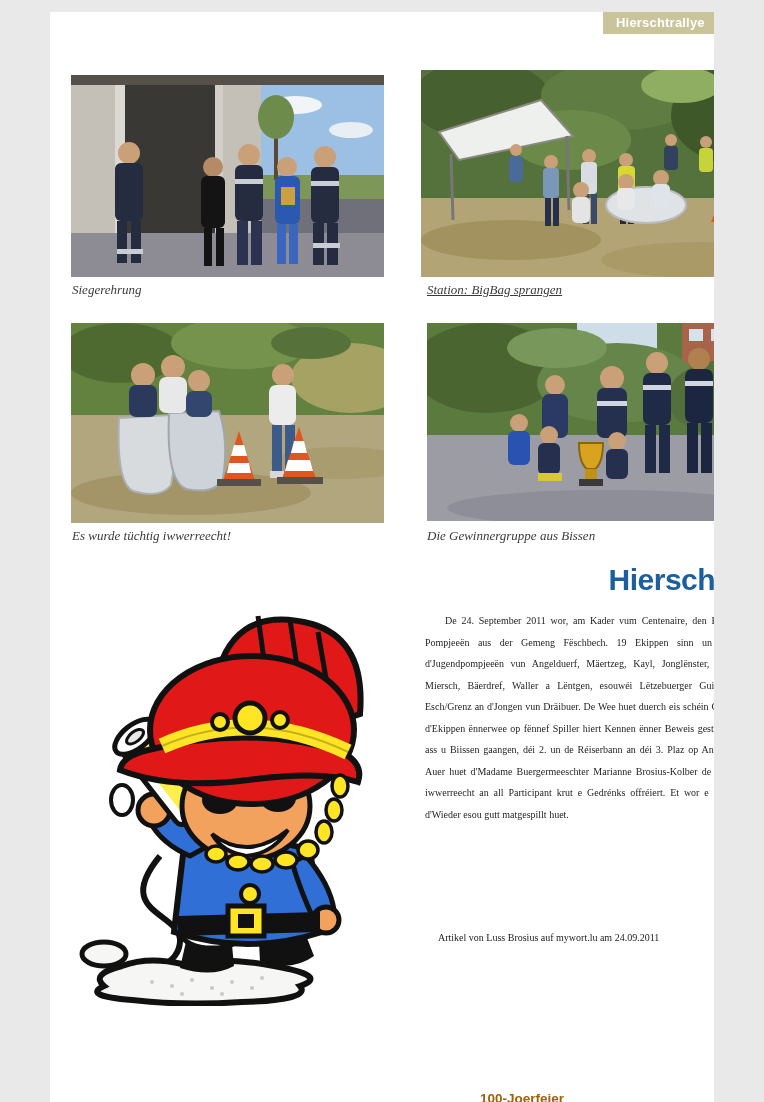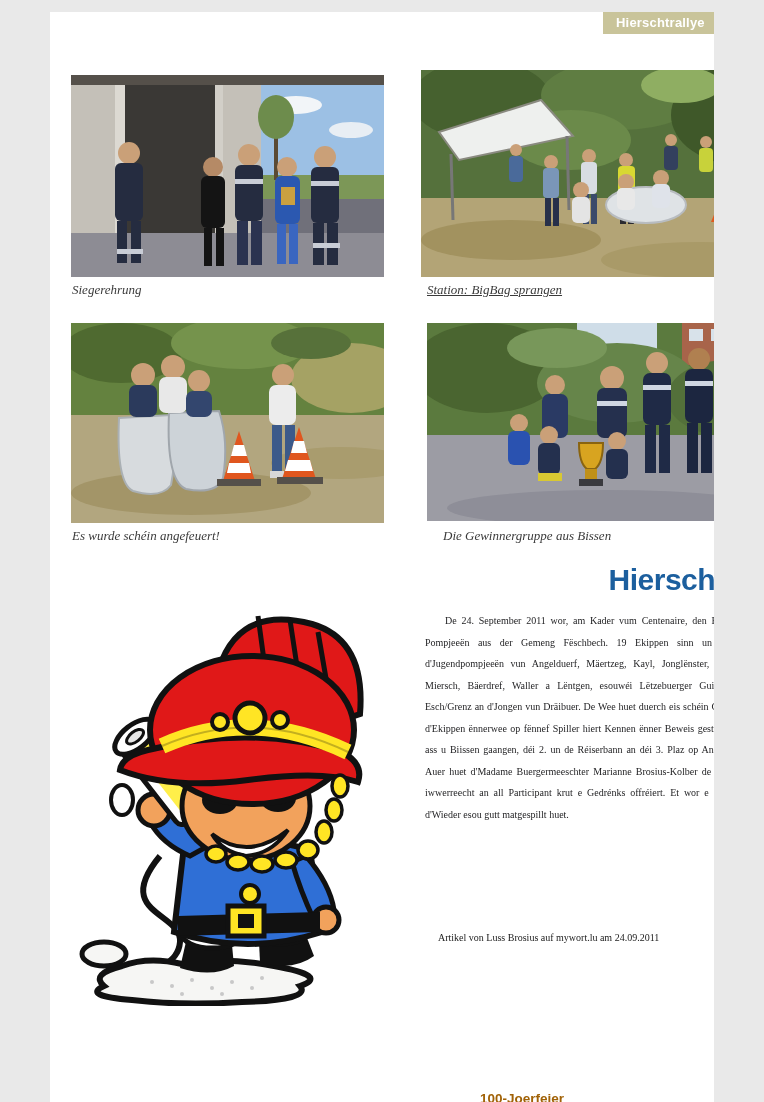--- a/index.html
+++ b/index.html
@@ -198,21 +198,21 @@
         <rect x="146" y="156" width="44" height="7" fill="#55504a"></rect>
       </g>
       <g>
         <polygon points="228,104 245,156 211,156" fill="#e0561e"></polygon>
         <polygon points="223,118 233,118 236,130 220,130" fill="#fff"></polygon>
         <polygon points="217,137 239,137 242,148 214,148" fill="#fff"></polygon>
         <rect x="206" y="154" width="46" height="7" fill="#55504a"></rect>
       </g>
     </svg>
   </div>
-  <div class="caption" style="left:22px;top:516px;">Es wurde schéin angefeuert!</div>
+  <div class="caption" style="left:22px;top:516px;">Es wurde tüchtig iwwerreecht!</div>
 
   <div class="photo" style="left:377px;top:311px;width:337px;height:198px;">
     <svg viewBox="0 0 337 198" preserveAspectRatio="none">
       <rect x="0" y="0" width="337" height="112" fill="#5b7a3e"></rect>
       <rect x="150" y="0" width="80" height="28" fill="#cfdde8"></rect>
       <rect x="255" y="0" width="82" height="42" fill="#a8644a"></rect>
       <rect x="262" y="6" width="14" height="12" fill="#d8e2ea"></rect>
       <rect x="284" y="6" width="14" height="12" fill="#d8e2ea"></rect>
       <ellipse cx="60" cy="45" rx="75" ry="45" fill="#4a6530"></ellipse>
       <ellipse cx="190" cy="60" rx="80" ry="40" fill="#66854a"></ellipse>
@@ -255,21 +255,21 @@
         <rect x="111" y="150" width="24" height="8" fill="#d8c832"></rect>
       </g>
 
       <g>
         <path d="M152,120 Q152,140 160,146 L168,146 Q176,140 176,120 Z" fill="#d8a420" stroke="#8a6410" stroke-width="2"></path>
         <rect x="158" y="146" width="12" height="10" fill="#c09018"></rect>
         <rect x="152" y="156" width="24" height="7" fill="#3a3a3e"></rect>
       </g>
     </svg>
   </div>
-  <div class="caption" style="left:393px;top:516px;">Die Gewinnergruppe aus Bissen</div>
+  <div class="caption" style="left:377px;top:516px;">Die Gewinnergruppe aus Bissen</div>
 
   <div class="mascot">
     <svg viewBox="0 0 362 412">
 
       <path d="M98,262 C50,320 120,318 118,348 C116,372 90,370 96,388" fill="none" stroke="#111" stroke-width="6"></path>
 
       <path d="M60,372 Q28,380 42,392 Q20,402 70,406 Q120,412 180,408 Q250,406 238,392 Q268,382 212,372 Q160,362 120,370 Q86,362 60,372 Z" fill="#f6f6f4" stroke="#111" stroke-width="6"></path>
       <ellipse cx="42" cy="360" rx="22" ry="12" fill="#f6f6f4" stroke="#111" stroke-width="5"></ellipse>
       <g fill="#c8c8c8">
         <circle cx="90" cy="388" r="2"></circle>

